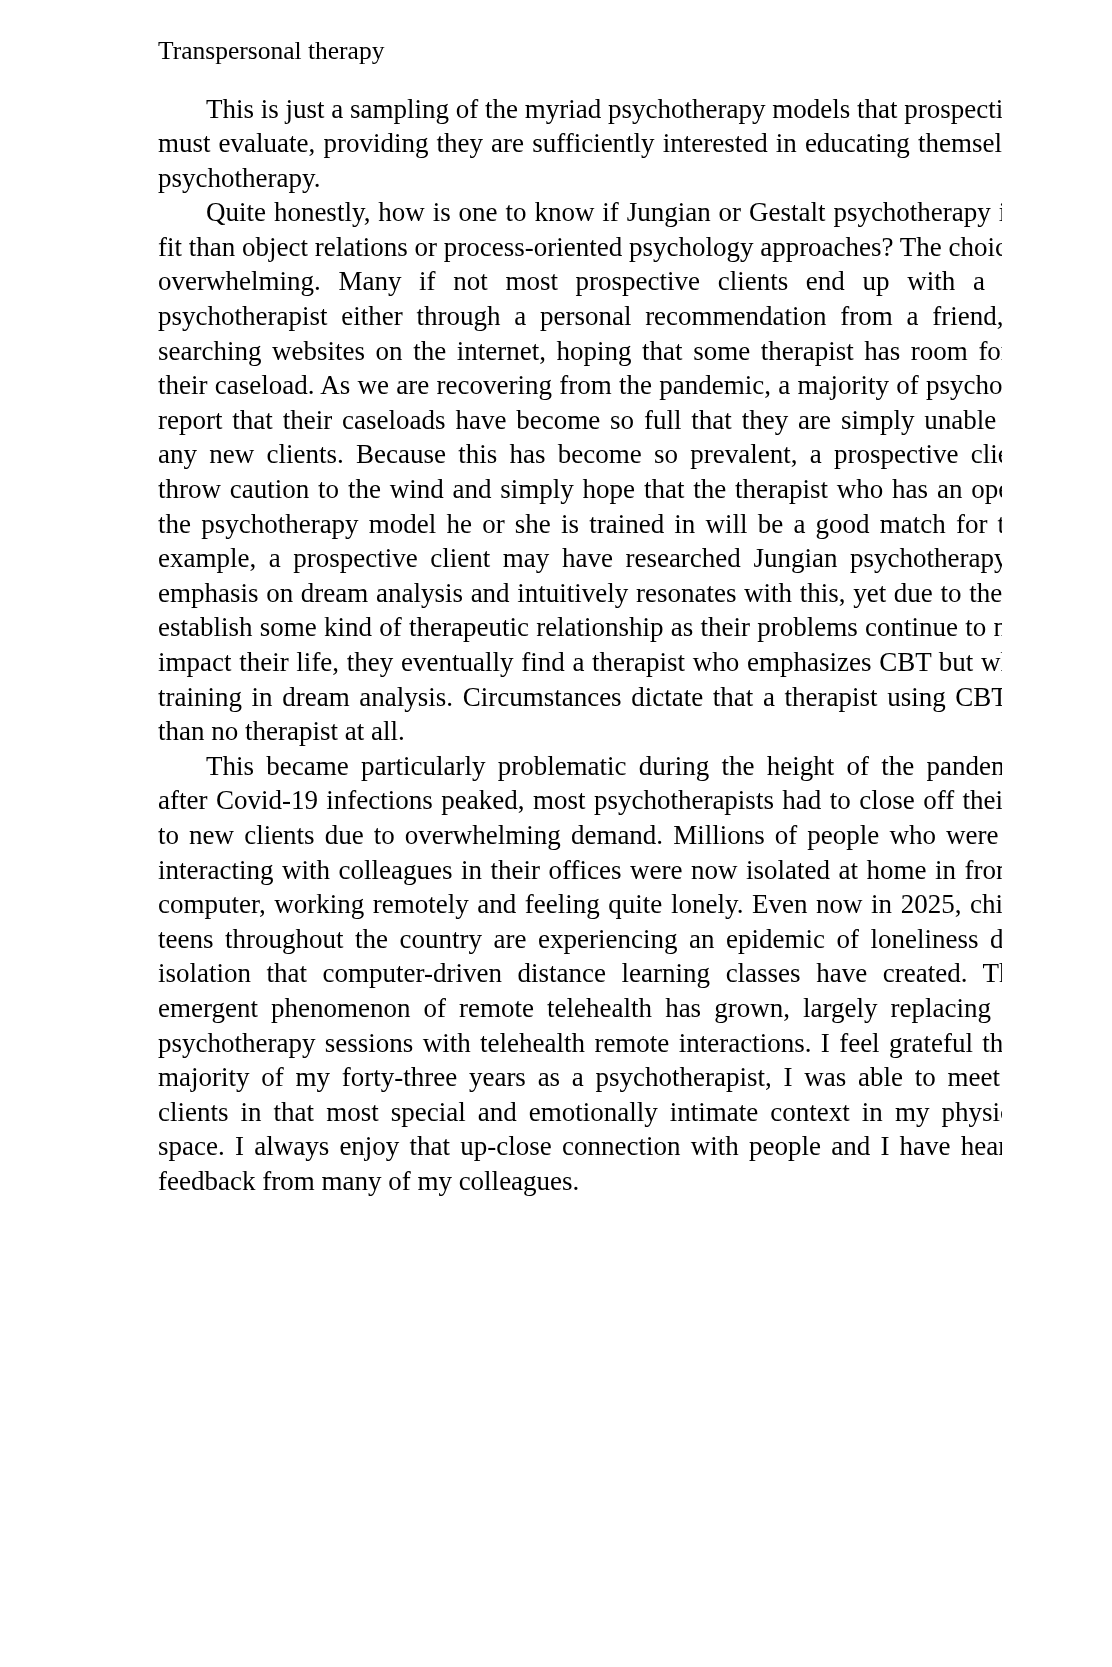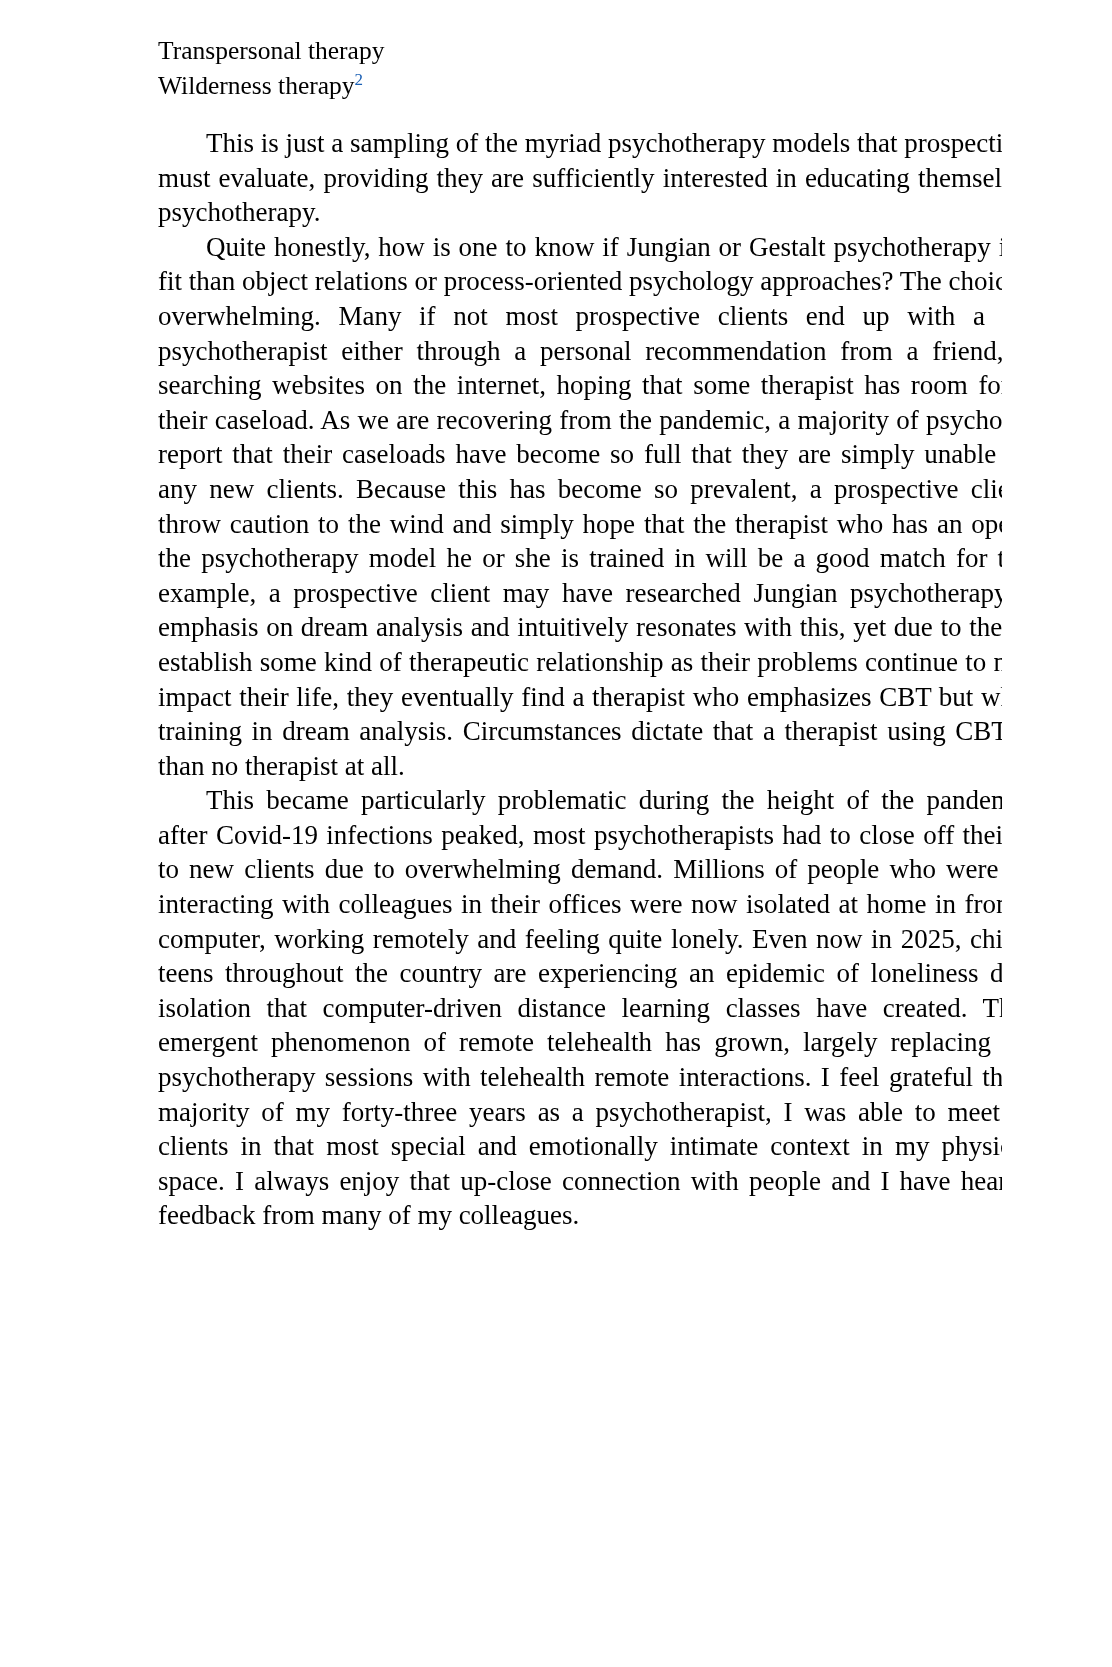--- a/index.html
+++ b/index.html
@@ -62,21 +62,20 @@
   }
 </style>
 </head>
 <body>
 
 <div class="page">
   <div class="content">
 
     <ul class="model-list">
       <li class="model-item"><span>Transpersonal therapy</span></li>
-      <li class="model-item"><span>Wilderness therapy</span><span class="footnote-ref">2</span></li>
     </ul>
 
     <div class="body-block">
       <p class="para">This is just a sampling of the myriad psychotherapy models that prospective clients must evaluate, providing they are sufficiently interested in educating themselves about psychotherapy.</p>
       <p class="para">Quite honestly, how is one to know if Jungian or Gestalt psychotherapy is a better fit than object relations or process-oriented psychology approaches? The choices can be overwhelming. Many if not most prospective clients end up with a particular psychotherapist either through a personal recommendation from a friend, or from searching websites on the internet, hoping that some therapist has room for them in their caseload. As we are recovering from the pandemic, a majority of psychotherapists report that their caseloads have become so full that they are simply unable to accept any new clients. Because this has become so prevalent, a prospective client might throw caution to the wind and simply hope that the therapist who has an opening and the psychotherapy model he or she is trained in will be a good match for them. For example, a prospective client may have researched Jungian psychotherapy with an emphasis on dream analysis and intuitively resonates with this, yet due to their need to establish some kind of therapeutic relationship as their problems continue to negatively impact their life, they eventually find a therapist who emphasizes CBT but who has no training in dream analysis. Circumstances dictate that a therapist using CBT is better than no therapist at all.</p>
       <p class="para">This became particularly problematic during the height of the pandemic. Even after Covid-19 infections peaked, most psychotherapists had to close off their practice to new clients due to overwhelming demand. Millions of people who were regularly interacting with colleagues in their offices were now isolated at home in front of their computer, working remotely and feeling quite lonely. Even now in 2025, children and teens throughout the country are experiencing an epidemic of loneliness due to the isolation that computer-driven distance learning classes have created. The newly emergent phenomenon of remote telehealth has grown, largely replacing in-person psychotherapy sessions with telehealth remote interactions. I feel grateful that for the majority of my forty-three years as a psychotherapist, I was able to meet with my clients in that most special and emotionally intimate context in my physical office space. I always enjoy that up-close connection with people and I have heard similar feedback from many of my colleagues.</p>
     </div>
 
   </div>
 </div>

